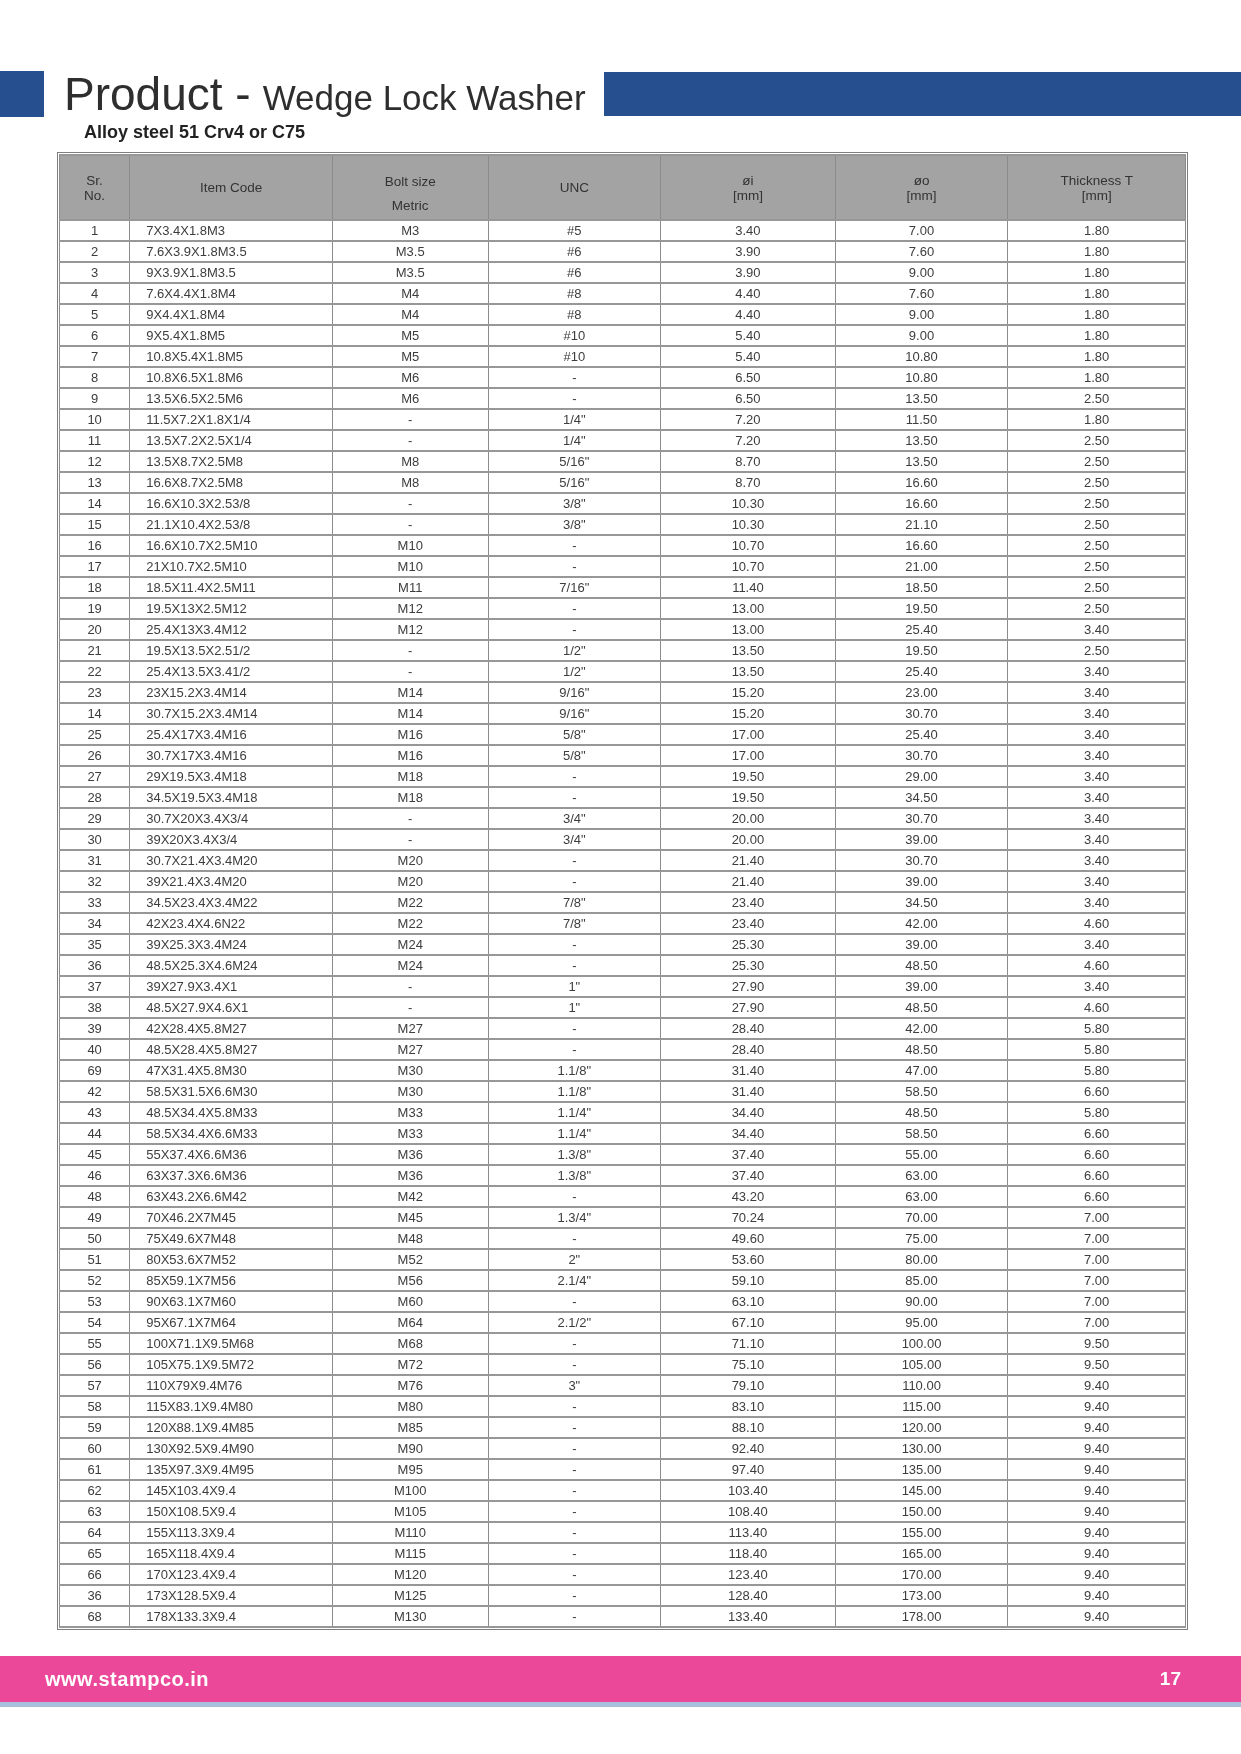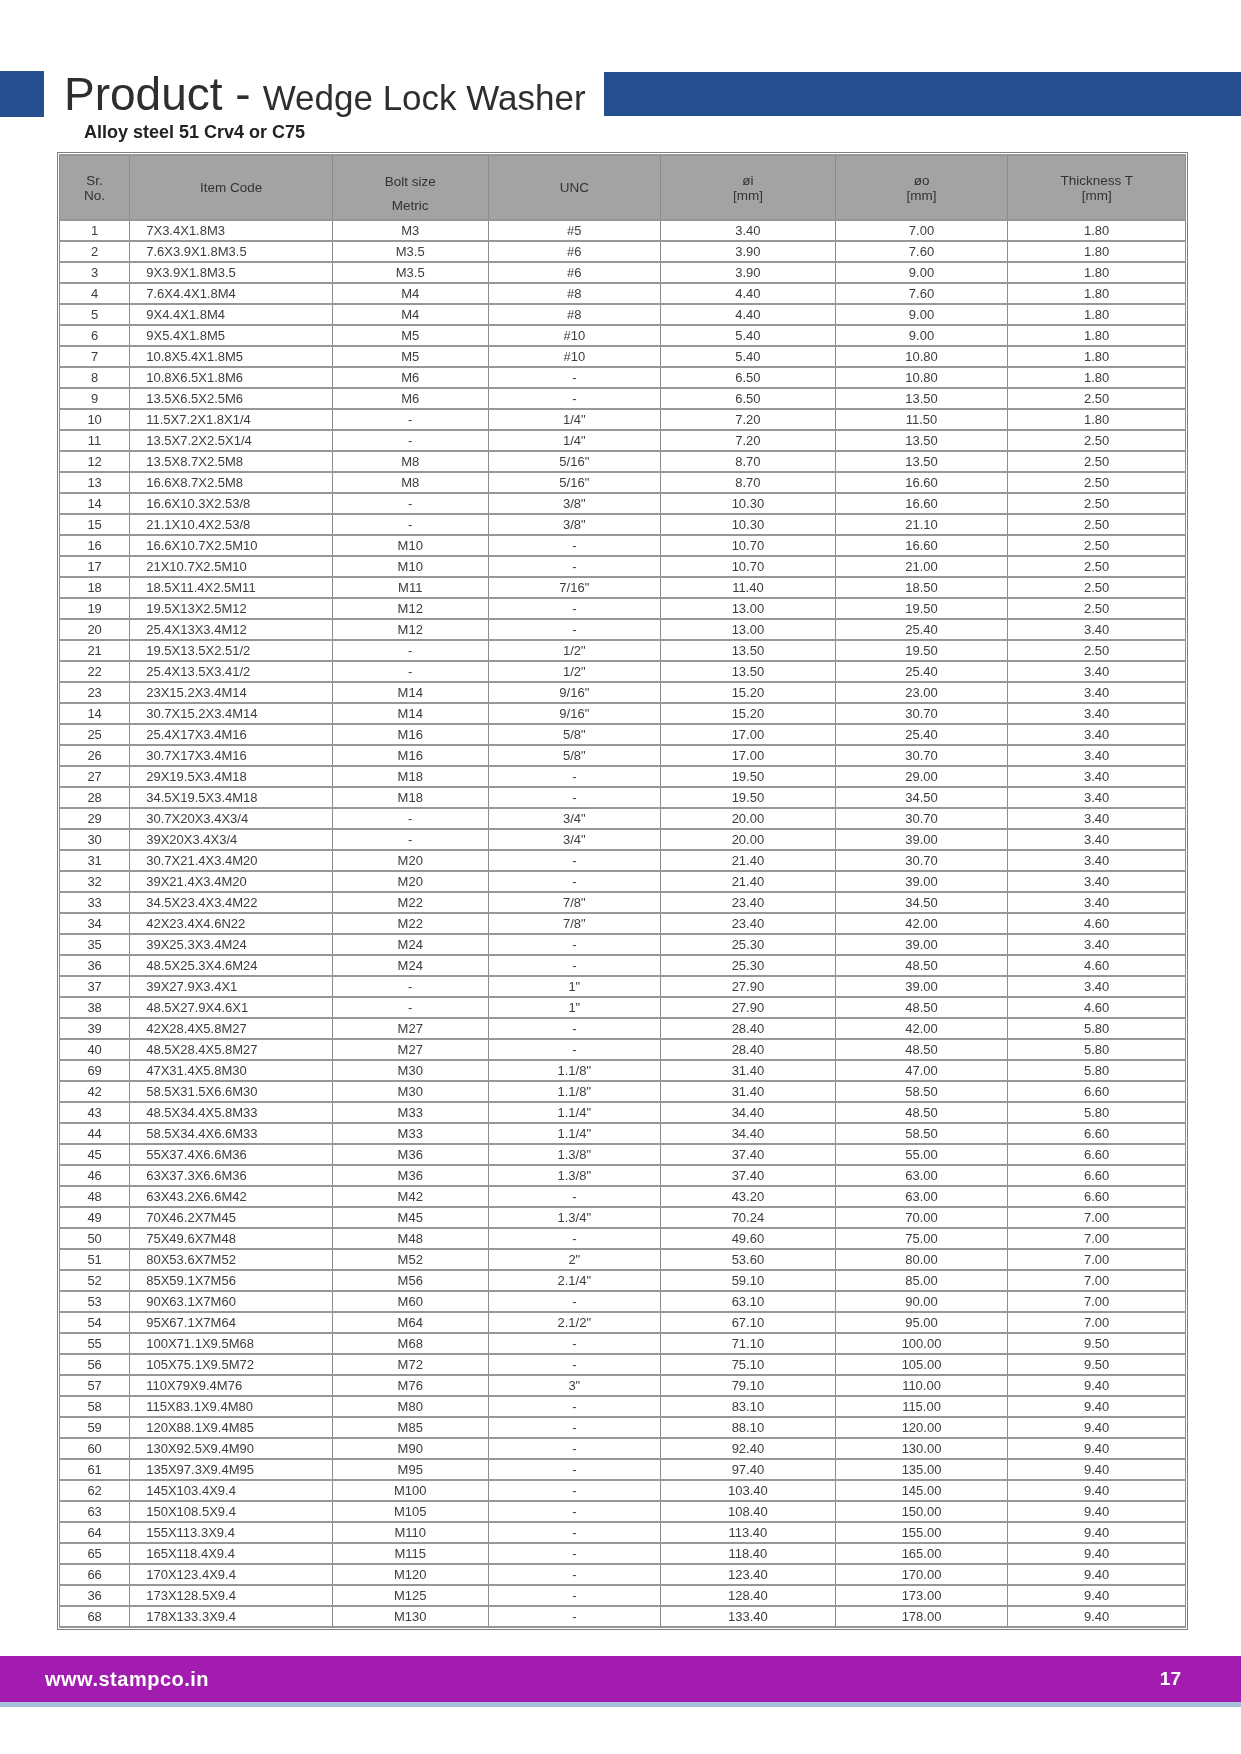--- a/index.html
+++ b/index.html
@@ -51,21 +51,21 @@
     font-size:13.5px;color:#333;
   }
   th .hcell{display:flex;flex-direction:column;justify-content:center;align-items:center;height:50px;}
   th .hcell.spread{justify-content:space-between;padding:18px 0 6px 0;height:39px;}
   th .l2:empty{display:none;}
   table.spec tbody td{height:19px;line-height:17px;}
   table.spec tbody td.left{text-align:left;padding-left:16px;}
   
   .footer-bar{
     position:absolute;left:0;top:1656px;width:100%;height:46px;
-    background:#a21caf;color:#ffffff;
+    background:#ec4899;color:#ffffff;
     display:flex;align-items:center;justify-content:space-between;
     font-weight:bold;
   }
   .footer-site{margin-left:45px;font-size:20px;letter-spacing:0.5px;}
   .footer-page{margin-right:60px;font-size:19px;}
   .footer-strip{
     position:absolute;left:0;top:1702px;width:100%;height:5px;background:#A8C0DC;
   }
 </style>
 </head>

